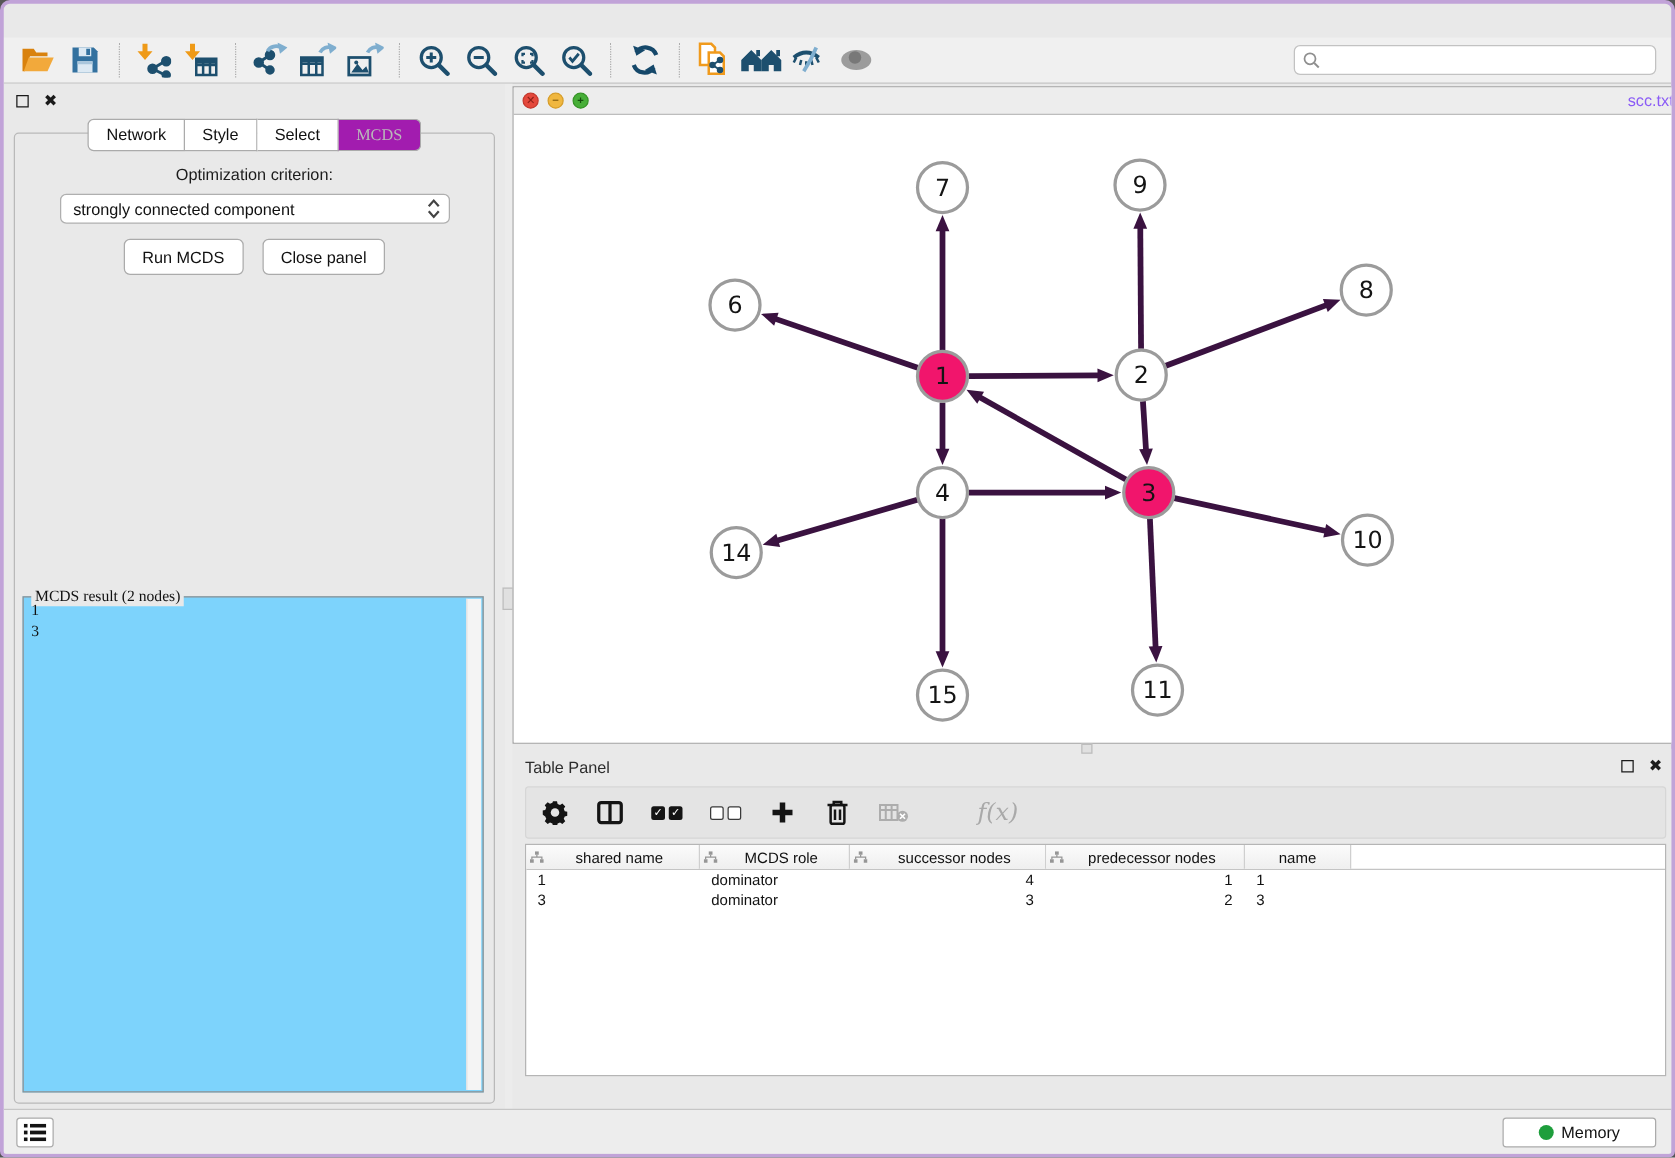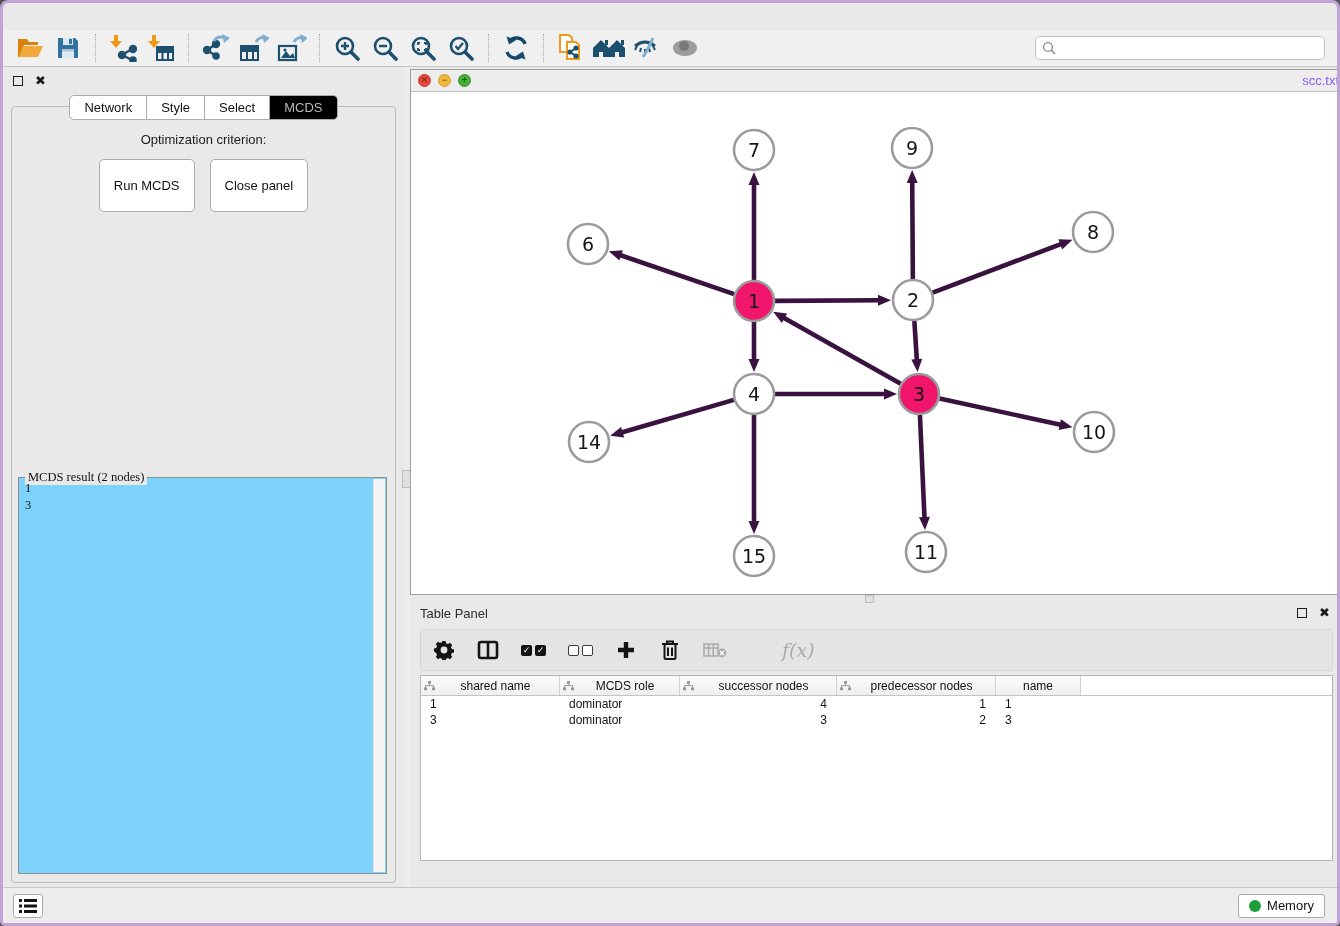--- a/index.html
+++ b/index.html
@@ -36,31 +36,31 @@
   #control-panel { position:absolute; left:0; top:64px; width:401px; bottom:36px; background:#E9E9E9; }
   .panel-head { height:28px; display:flex; align-items:center; padding:0 10px; }
   .panel-head .ph-title { font-size:13px; color:#2d2d2d; flex:1; }
   .float-ic { width:10px; height:10px; border:1.6px solid #1a1a1a; display:inline-block; margin-right:12px; }
   .close-ic { font-size:13px; font-weight:bold; color:#1a1a1a; line-height:10px; }
   .tabs-row { display:flex; justify-content:center; position:relative; z-index:2; }
   .tab { font-size:13px; padding:4px 14px; background:#fff; border:1px solid #ABABAB; border-left:none;
     color:#111; }
   .tab:first-child { border-left:1px solid #ABABAB; border-radius:5px 0 0 5px; }
   .tab:last-child { border-radius:0 5px 5px 0; }
-  .tab.selected { background:#000000; color:#B9B9B9; }
+  .tab.selected { background:#a21caf; color:#B9B9B9;font-family:Liberation Serif, serif; }
   #cp-box { position:absolute; left:8px; right:8px; top:39px; bottom:4px;
     border:1px solid #B9B9B9; border-radius:4px; background:#E9E9E9; }
   #opt-label { text-align:center; font-size:13px; color:#1c1c1c; margin-top:25px; }
   #opt-select { margin:8px auto 0; width:312px; height:24px; background:#fff;
     border:1px solid #AFAFAF; border-radius:5px; display:flex; align-items:center;
     font-size:13px; padding-left:10px; color:#111; }
   #opt-select .spin { margin-left:auto; margin-right:6px; }
   #cp-buttons { display:flex; justify-content:center; gap:15px; margin-top:12px; }
   .cp-btn { background:#fff; border:1px solid #ABABAB; border-radius:5px; font-size:13px;
-    padding:18px 14px; color:#111; }
+    padding:6px 14px; color:#111; }
   #mcds-result { position:absolute; left:6px; right:8px; top:370px; bottom:8px;
     border:1px solid #8f8f8f; background:#7dd3fc;font-family:Liberation Serif, serif; }
   #mcds-legend { position:absolute; top:-8px; left:6px; background:#E9E9E9; padding:0 3px;
     font-size:12.5px; color:#111; }
   #mcds-lines { position:absolute; inset:2px 14px 2px 6px; font-size:12.5px; line-height:17px; color:#111; overflow:hidden; }
   #mcds-scroll { position:absolute; top:1px; bottom:1px; right:1px; width:12px; background:#F4F4F4; border-left:1px solid #E2E2E2; }
   
   #v-splitter { position:absolute; left:401px; top:64px; width:6px; bottom:36px; background:#ECECEC; }
   #v-grip { position:absolute; left:-2px; top:403px; width:9px; height:18px; background:#E0E0E0; border:1px solid #BDBDBD; }
   #h-grip { position:absolute; left:455px; top:-4px; width:9px; height:8px; background:#E0E0E0; border:1px solid #BDBDBD; }
@@ -93,21 +93,21 @@
   .th-cell .th-label { flex:1; text-align:center; }
   .t-row { display:flex; height:16px; align-items:center; }
   .t-cell { font-size:12px; color:#111; overflow:hidden; white-space:nowrap; }
   #tp-tabs { position:absolute; left:0; right:0; bottom:3px; display:flex; justify-content:center; }
   
   #statusbar { position:absolute; left:0; right:0; bottom:0; height:36px; background:#EDEDED;
     border-top:1px solid #C6C6C6; display:flex; align-items:center; }
   #list-btn { margin-left:10px; width:30px; height:24px; background:#fff; border:1px solid #ABABAB;
     border-radius:3px; display:flex; align-items:center; justify-content:center; }
   #memory-btn { margin-left:auto; margin-right:12px; height:24px; background:#fff; border:1px solid #ABABAB;
-    border-radius:3px; display:flex; align-items:center; padding:0 10px; font-size:13px; color:#111; gap:6px; }
+    border-radius:3px; display:flex; align-items:center; padding:0 28px; font-size:13px; color:#111; gap:6px; }
   #memory-dot { width:12px; height:12px; border-radius:50%; background:#1E9E3C; }
   svg { display:block; }
 </style>
 </head>
 <body>
 
 <div id="app">
 
 
   <div id="toolbar">
@@ -287,20 +287,27 @@
       <span class="close-ic">✖</span>
     </div>
     <div class="tabs-row">
         <div class="tab">Network</div>
         <div class="tab">Style</div>
         <div class="tab">Select</div>
         <div class="tab selected">MCDS</div>
       </div>
     <div id="cp-box">
       <div id="opt-label">Optimization criterion:</div>
+      <div id="opt-select">
+        <span>strongly connected component</span>
+        <svg class="spin" width="12" height="18" viewBox="0 0 12 18">
+            <path d="M2 7l4-4.5L10 7" fill="none" stroke="#444" stroke-width="1.8"></path>
+            <path d="M2 11l4 4.5L10 11" fill="none" stroke="#444" stroke-width="1.8"></path>
+          </svg>
+      </div>
       <div id="cp-buttons">
         <button class="cp-btn">Run MCDS</button>
         <button class="cp-btn">Close panel</button>
       </div>
       <div id="mcds-result">
         <div id="mcds-legend">MCDS result (2 nodes)</div>
         <div id="mcds-lines">
             <div>1</div>
             <div>3</div>
           </div>

